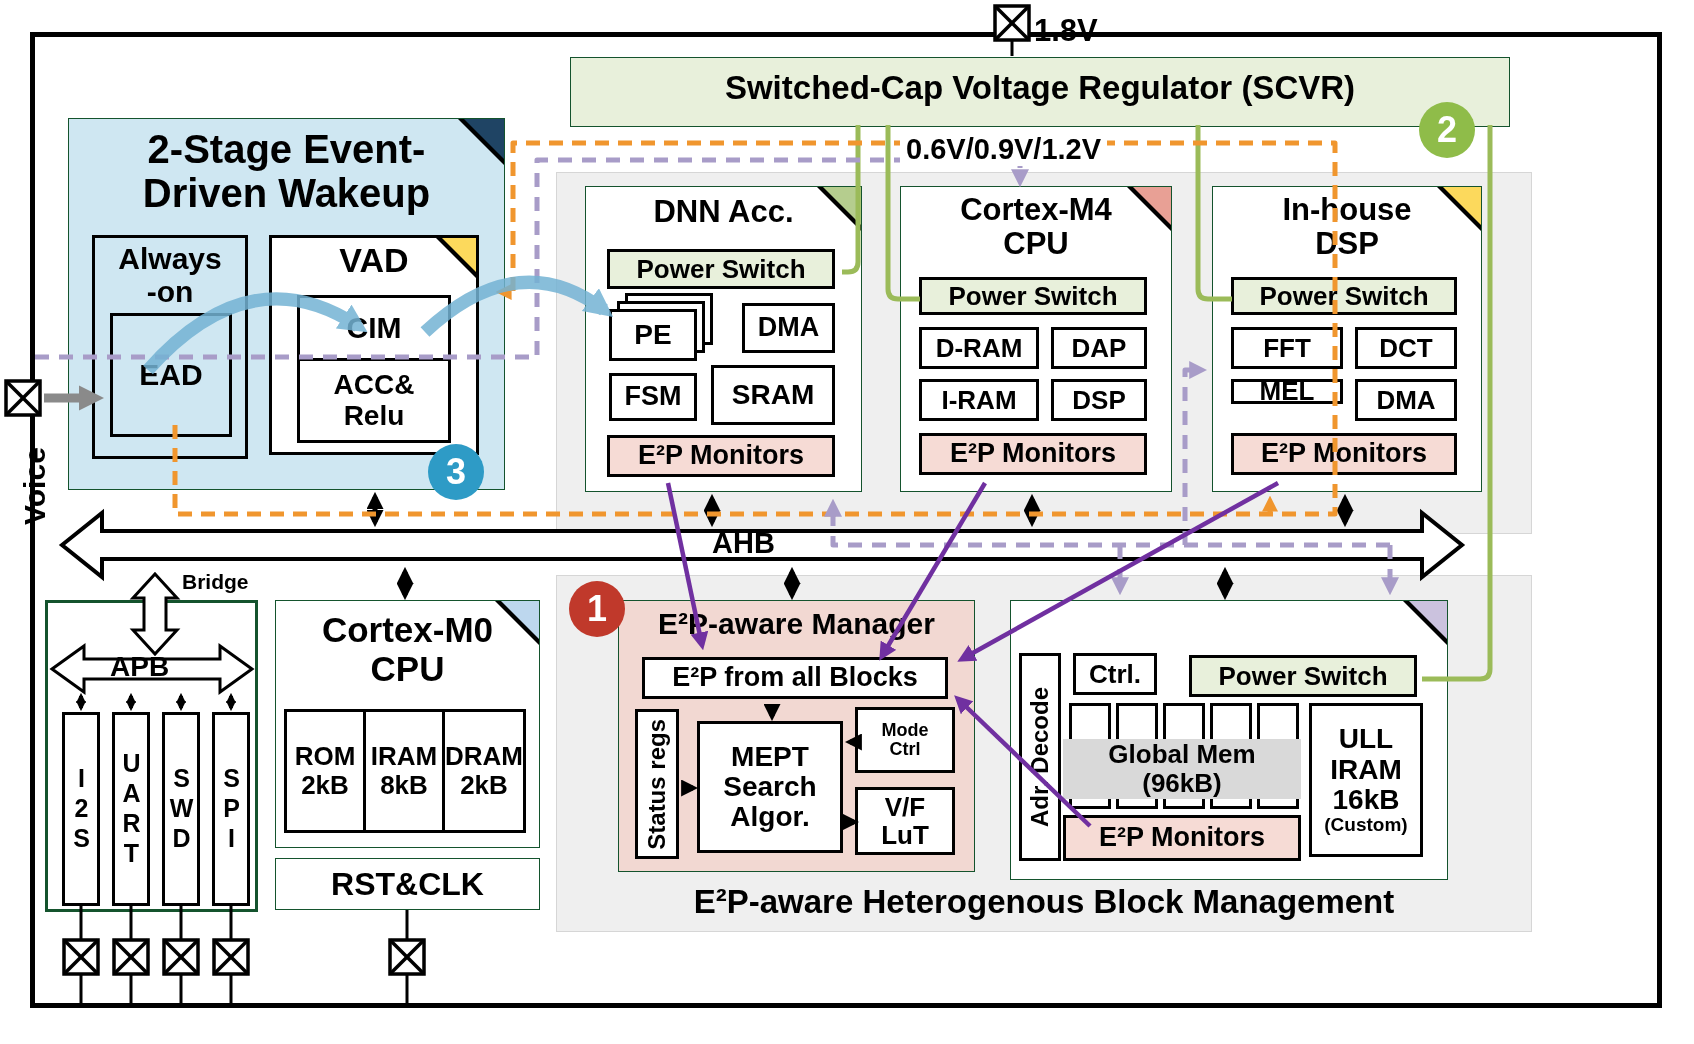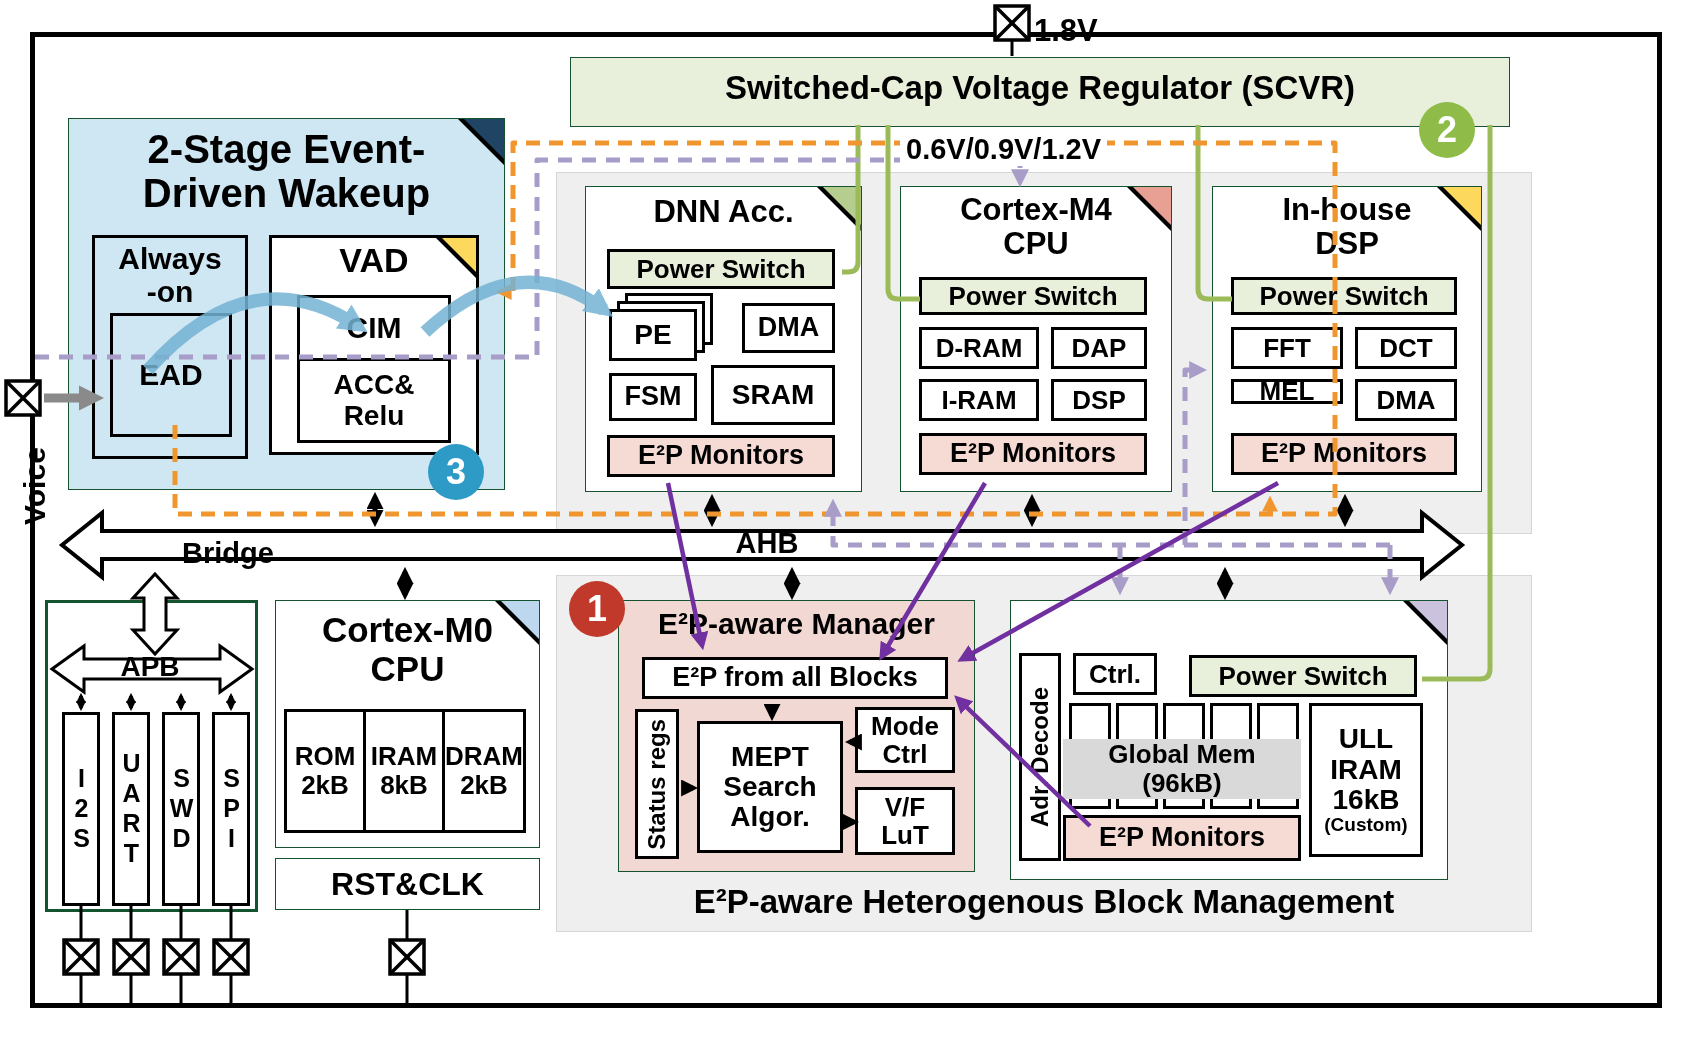--- a/index.html
+++ b/index.html
@@ -12,21 +12,21 @@
   .label{position:absolute;left:0;width:100%;text-align:center;white-space:pre-line;line-height:1.1}
   .t{position:absolute;white-space:pre-line;line-height:1.1}
   .badge{position:absolute;width:56px;height:56px;border-radius:50%;color:#fff;display:flex;align-items:center;justify-content:center;font-size:36px;z-index:40}
   .green{background:#e8f0db!important}
   .pink{background:#f6dbd5!important}
   .vtext{writing-mode:vertical-rl;transform:rotate(180deg)}
   .per{writing-mode:vertical-lr;text-orientation:upright;letter-spacing:2px}
   .ck,.cf{position:absolute;top:0;right:0;clip-path:polygon(100% 0,0 0,100% 100%)}
   .ck{background:#000}
   svg.overlay{position:absolute;left:0;top:0;z-index:30;pointer-events:none}
-  .toplab{position:absolute;z-index:35;text-align:center;white-space:pre-line;line-height:1.1}
+  .toplab{position:absolute;z-index:35;white-space:pre-line;line-height:1.1}
   .cells{position:absolute;border:3px solid #000;display:flex;background:#fff}
   .cell{flex:1;display:flex;align-items:center;justify-content:center;text-align:center;white-space:pre-line;border-left:3px solid #000;line-height:1.1}
   .cell:first-child{border-left:none}
 </style>
 </head>
 <body>
 
 <div class="canvas">
 
   <div class="frame"></div>
@@ -124,21 +124,21 @@
 
   <div class="block" style="left:275px;top:858px;width:265px;height:52px;display:flex;align-items:center;justify-content:center;font-size:32px">RST&amp;CLK</div>
 
   <div class="block" style="left:618px;top:600px;width:357px;height:272px;background:#f2d8d2">
     <div class="label" style="top:6px;font-size:30px">E²P-aware Manager</div>
     <div class="box" style="left:23px;top:56px;width:306px;height:42px;font-size:27px">E²P from all Blocks</div>
     <div class="box" style="left:16px;top:108px;width:44px;height:150px;font-size:24px"><span class="vtext">Status regs</span></div>
     <div class="box" style="left:78px;top:120px;width:146px;height:132px;font-size:28px">MEPT
 Search
 Algor.</div>
-    <div class="box" style="left:236px;top:106px;width:100px;height:66px;font-size:26px">Mode
+    <div class="box" style="left:236px;top:106px;width:100px;height:66px;font-size:18px">Mode
 Ctrl</div>
     <div class="box" style="left:236px;top:186px;width:100px;height:68px;font-size:26px">V/F
 LuT</div>
   </div>
 
   <div class="block" style="left:1010px;top:600px;width:438px;height:280px">
     <div class="ck" style="width:44px;height:44px"></div>
     <div class="cf" style="width:38px;height:38px;background:#cbc2de"></div>
     <div class="box" style="left:8px;top:52px;width:42px;height:208px;font-size:24px"><span class="vtext">Adr. Decode</span></div>
     <div class="box" style="left:62px;top:52px;width:84px;height:42px;font-size:26px">Ctrl.</div>
@@ -304,19 +304,19 @@
         <line x1="231" y1="974" x2="231" y2="1005"></line>
       <line x1="407" y1="910" x2="407" y2="940"></line>
         <line x1="407" y1="974" x2="407" y2="1005"></line>
     </g>
   </svg>
 
   <div class="toplab" style="left:1034px;top:14px;font-size:31px">1.8V</div>
   <div class="toplab" style="left:900px;top:134px;font-size:29px;background:#fff;padding:0 6px">0.6V/0.9V/1.2V</div>
   <div class="toplab" style="left:712px;top:528px;width:110px;font-size:29px">AHB</div>
   <div class="toplab" style="left:110px;top:652px;width:80px;font-size:28px">APB</div>
-  <div class="toplab" style="left:182px;top:538px;font-size:29px">Bridge</div>
+  <div class="toplab" style="left:182px;top:570px;font-size:21px">Bridge</div>
 
   <div class="badge" style="left:569px;top:581px;background:#c0392b">1</div>
   <div class="badge" style="left:1419px;top:102px;background:#8fbc49">2</div>
   <div class="badge" style="left:428px;top:444px;background:#2e9bc6">3</div>
 
 </div>
 
 </body></html>

